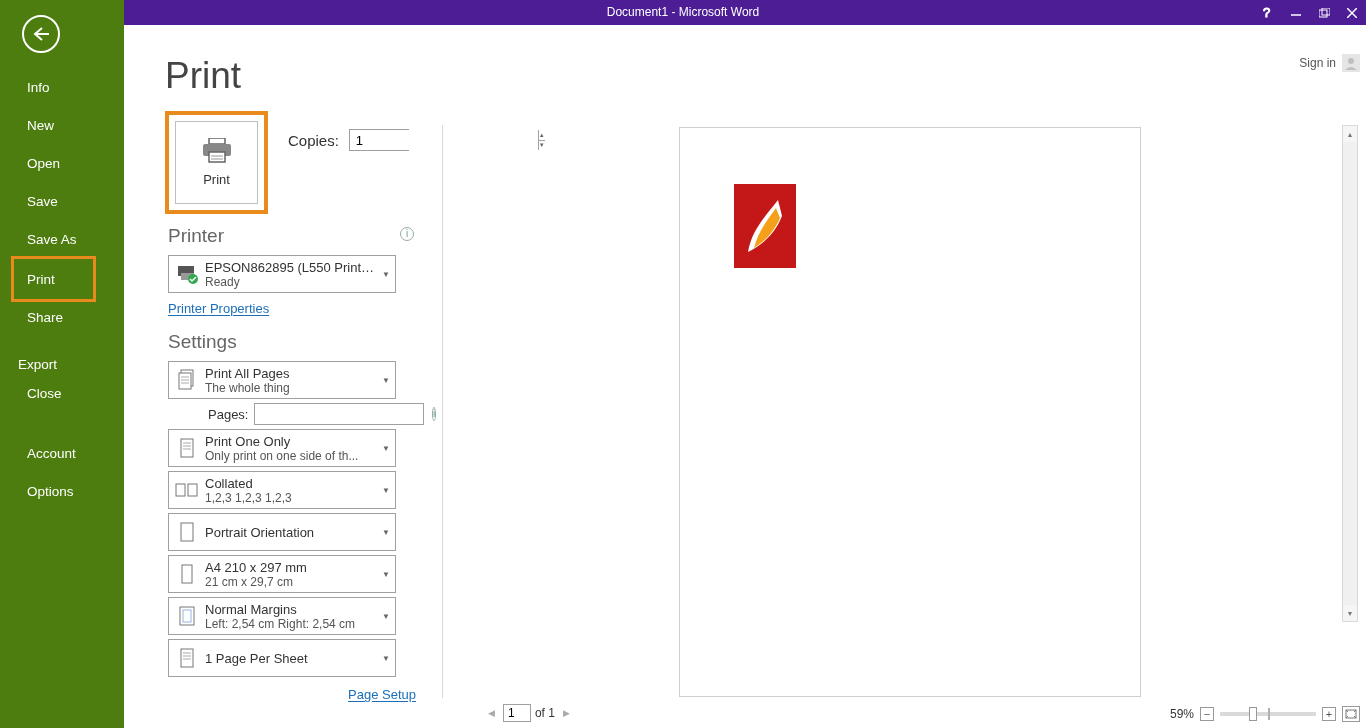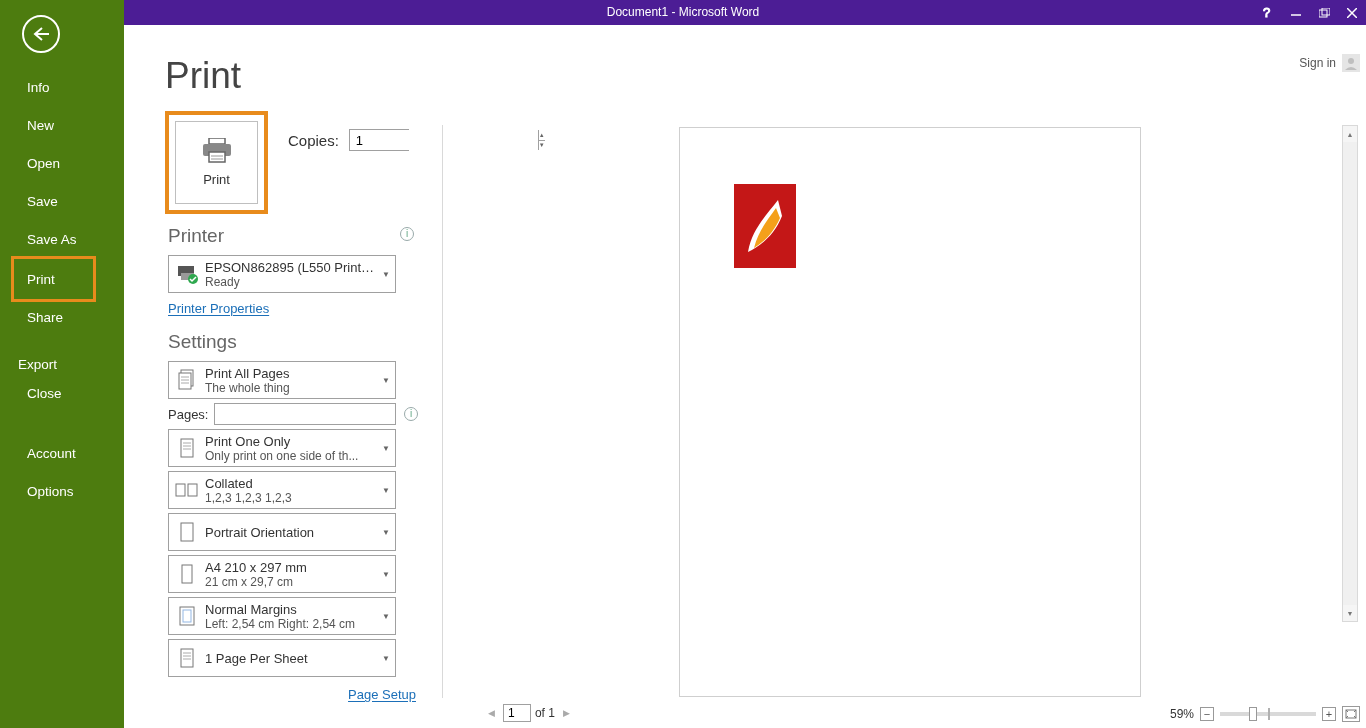--- a/index.html
+++ b/index.html
@@ -330,21 +330,21 @@
             <line x1="4" y1="14" x2="12" y2="14" stroke="#aaa"></line>
         </svg>
       </div>
       <div class="txt">
         <div class="line1">Print All Pages</div>
         <div class="line2">The whole thing</div>
       </div>
       <div class="chev">▼</div>
     </div>
 
-    <div class="pages-row" style="position:relative;">
+    <div class="pages-row" style="position:relative;margin-left:40px;">
       <label>Pages:</label>
       <input value="" style="">
       <span class="info-i" style="position:static; margin-left:2px;">i</span>
     </div>
 
     <div class="dd" style="margin-top:4px;">
       <div class="iconcell">
         <svg width="18" height="22">
           <rect x="3" y="2" width="12" height="18" fill="#fff" stroke="#777"></rect>
           <line x1="5" y1="6" x2="13" y2="6" stroke="#aaa"></line>

